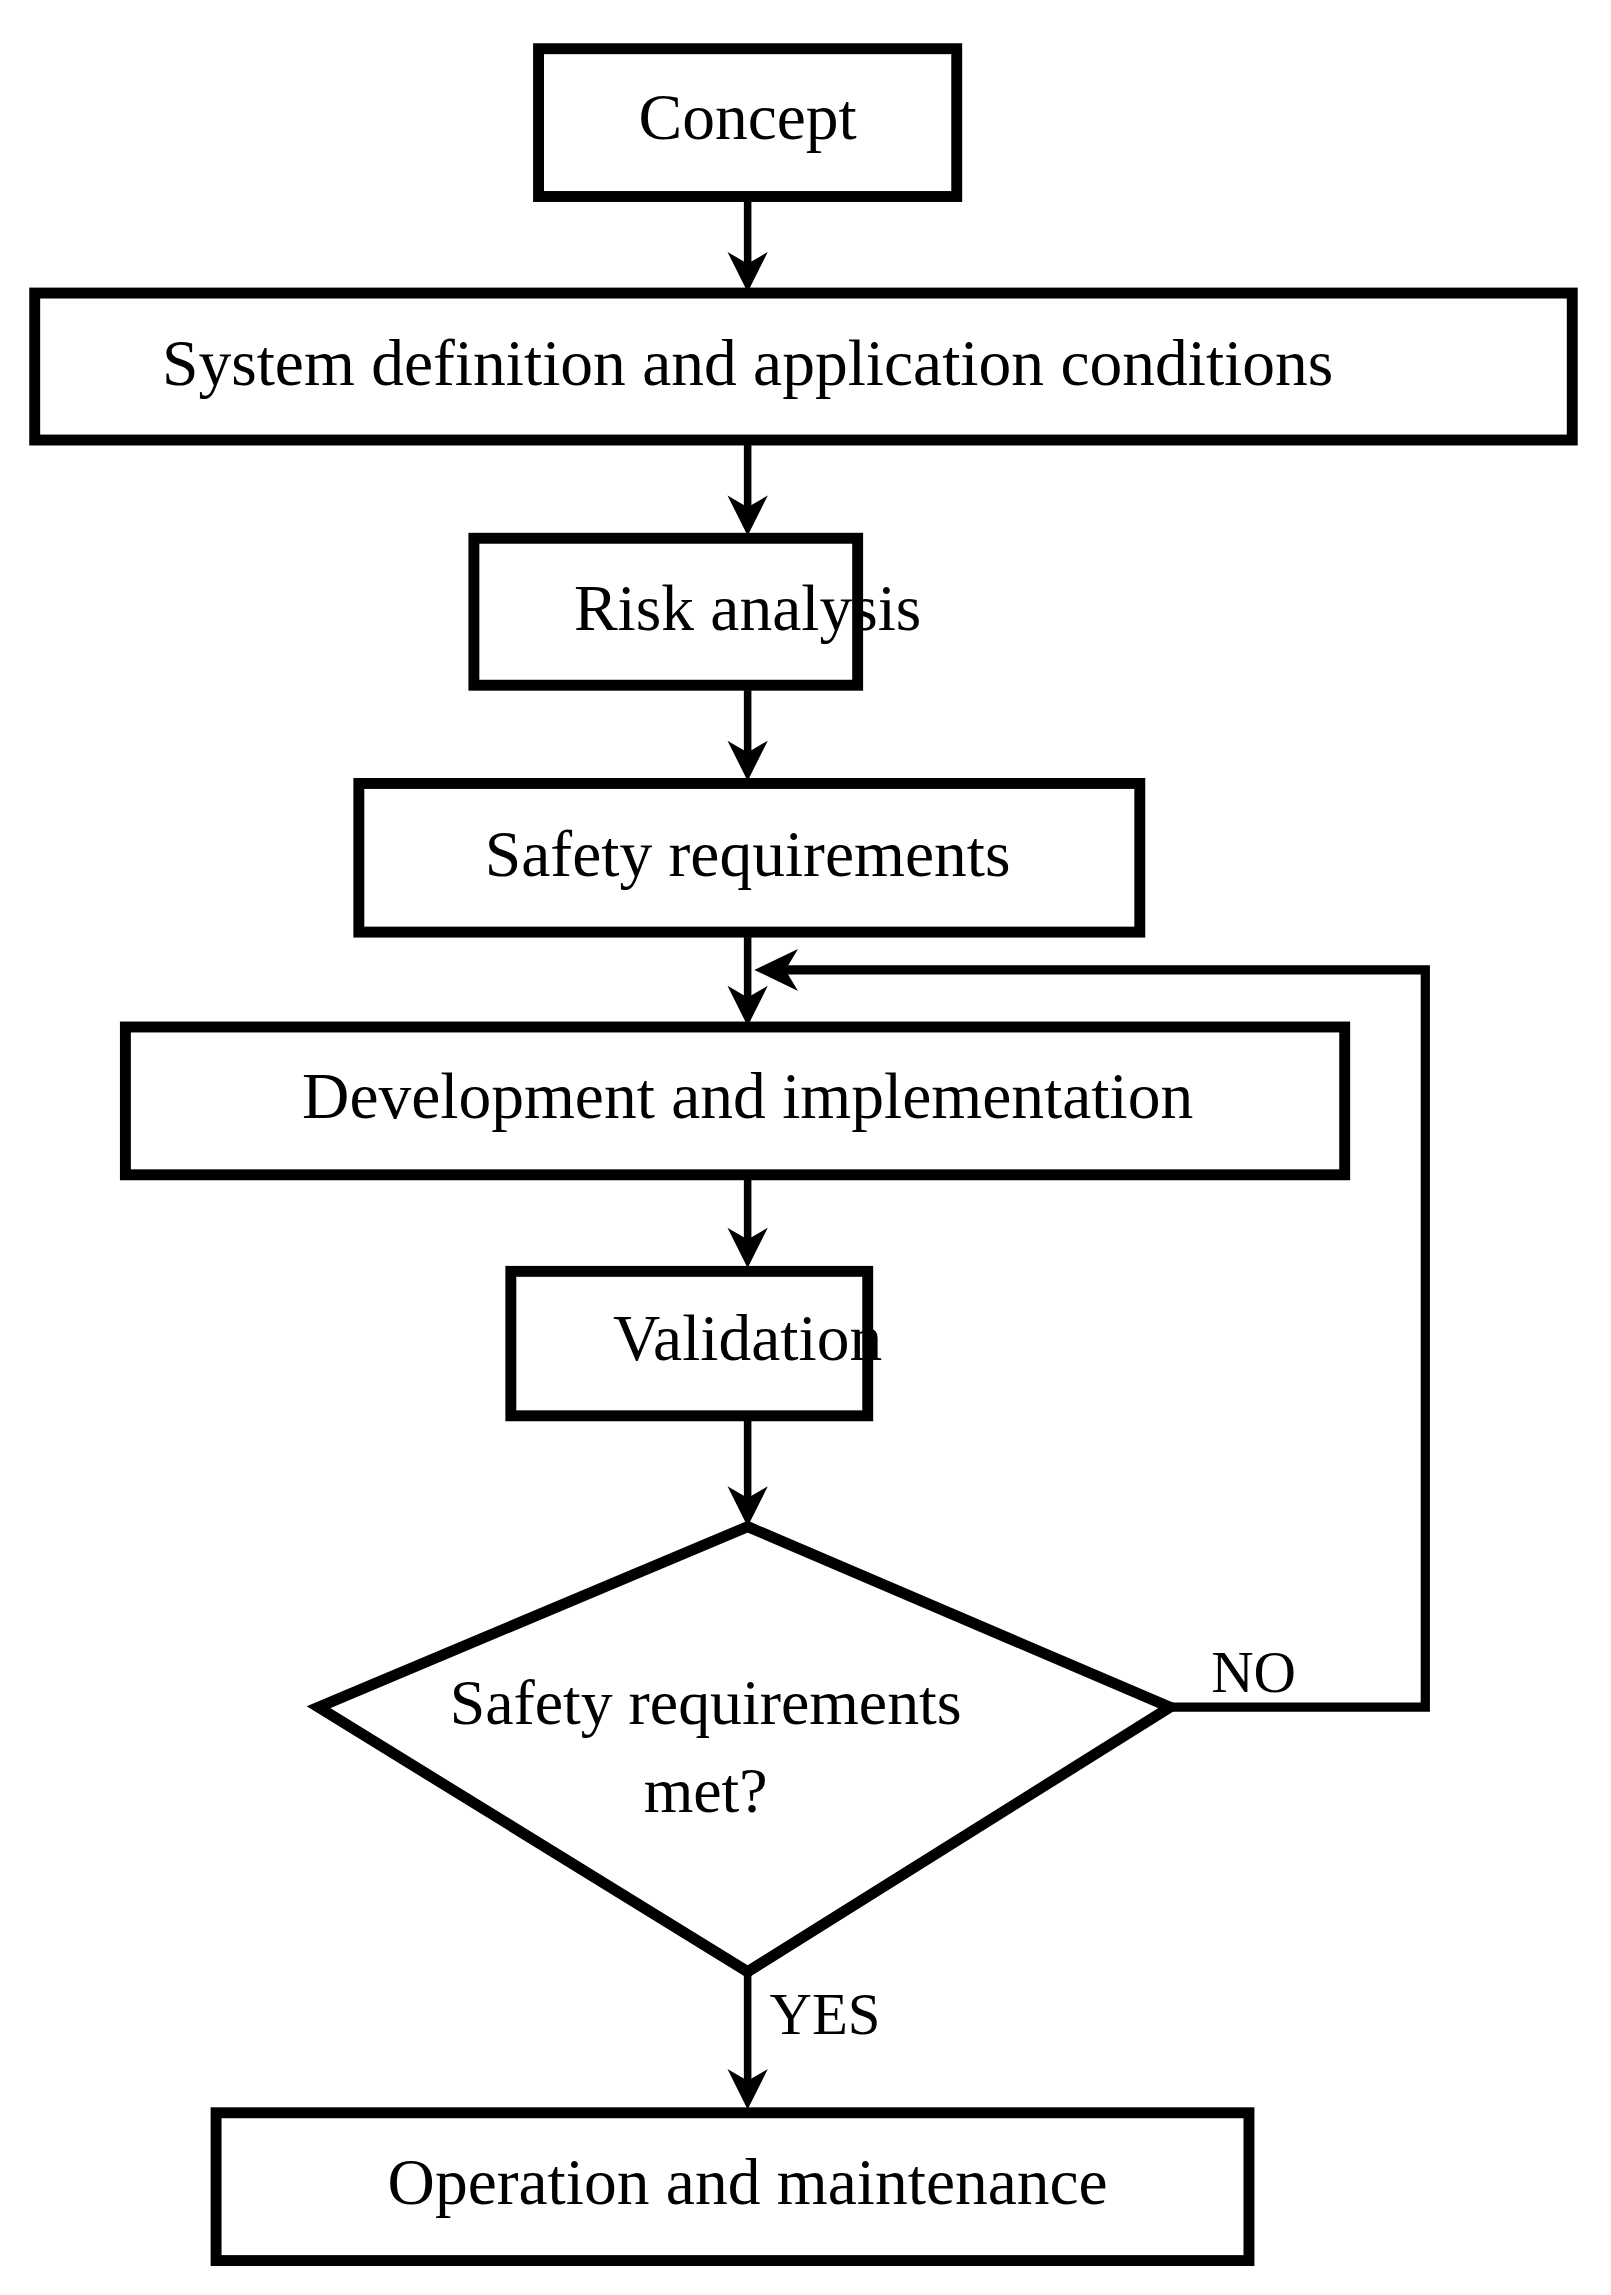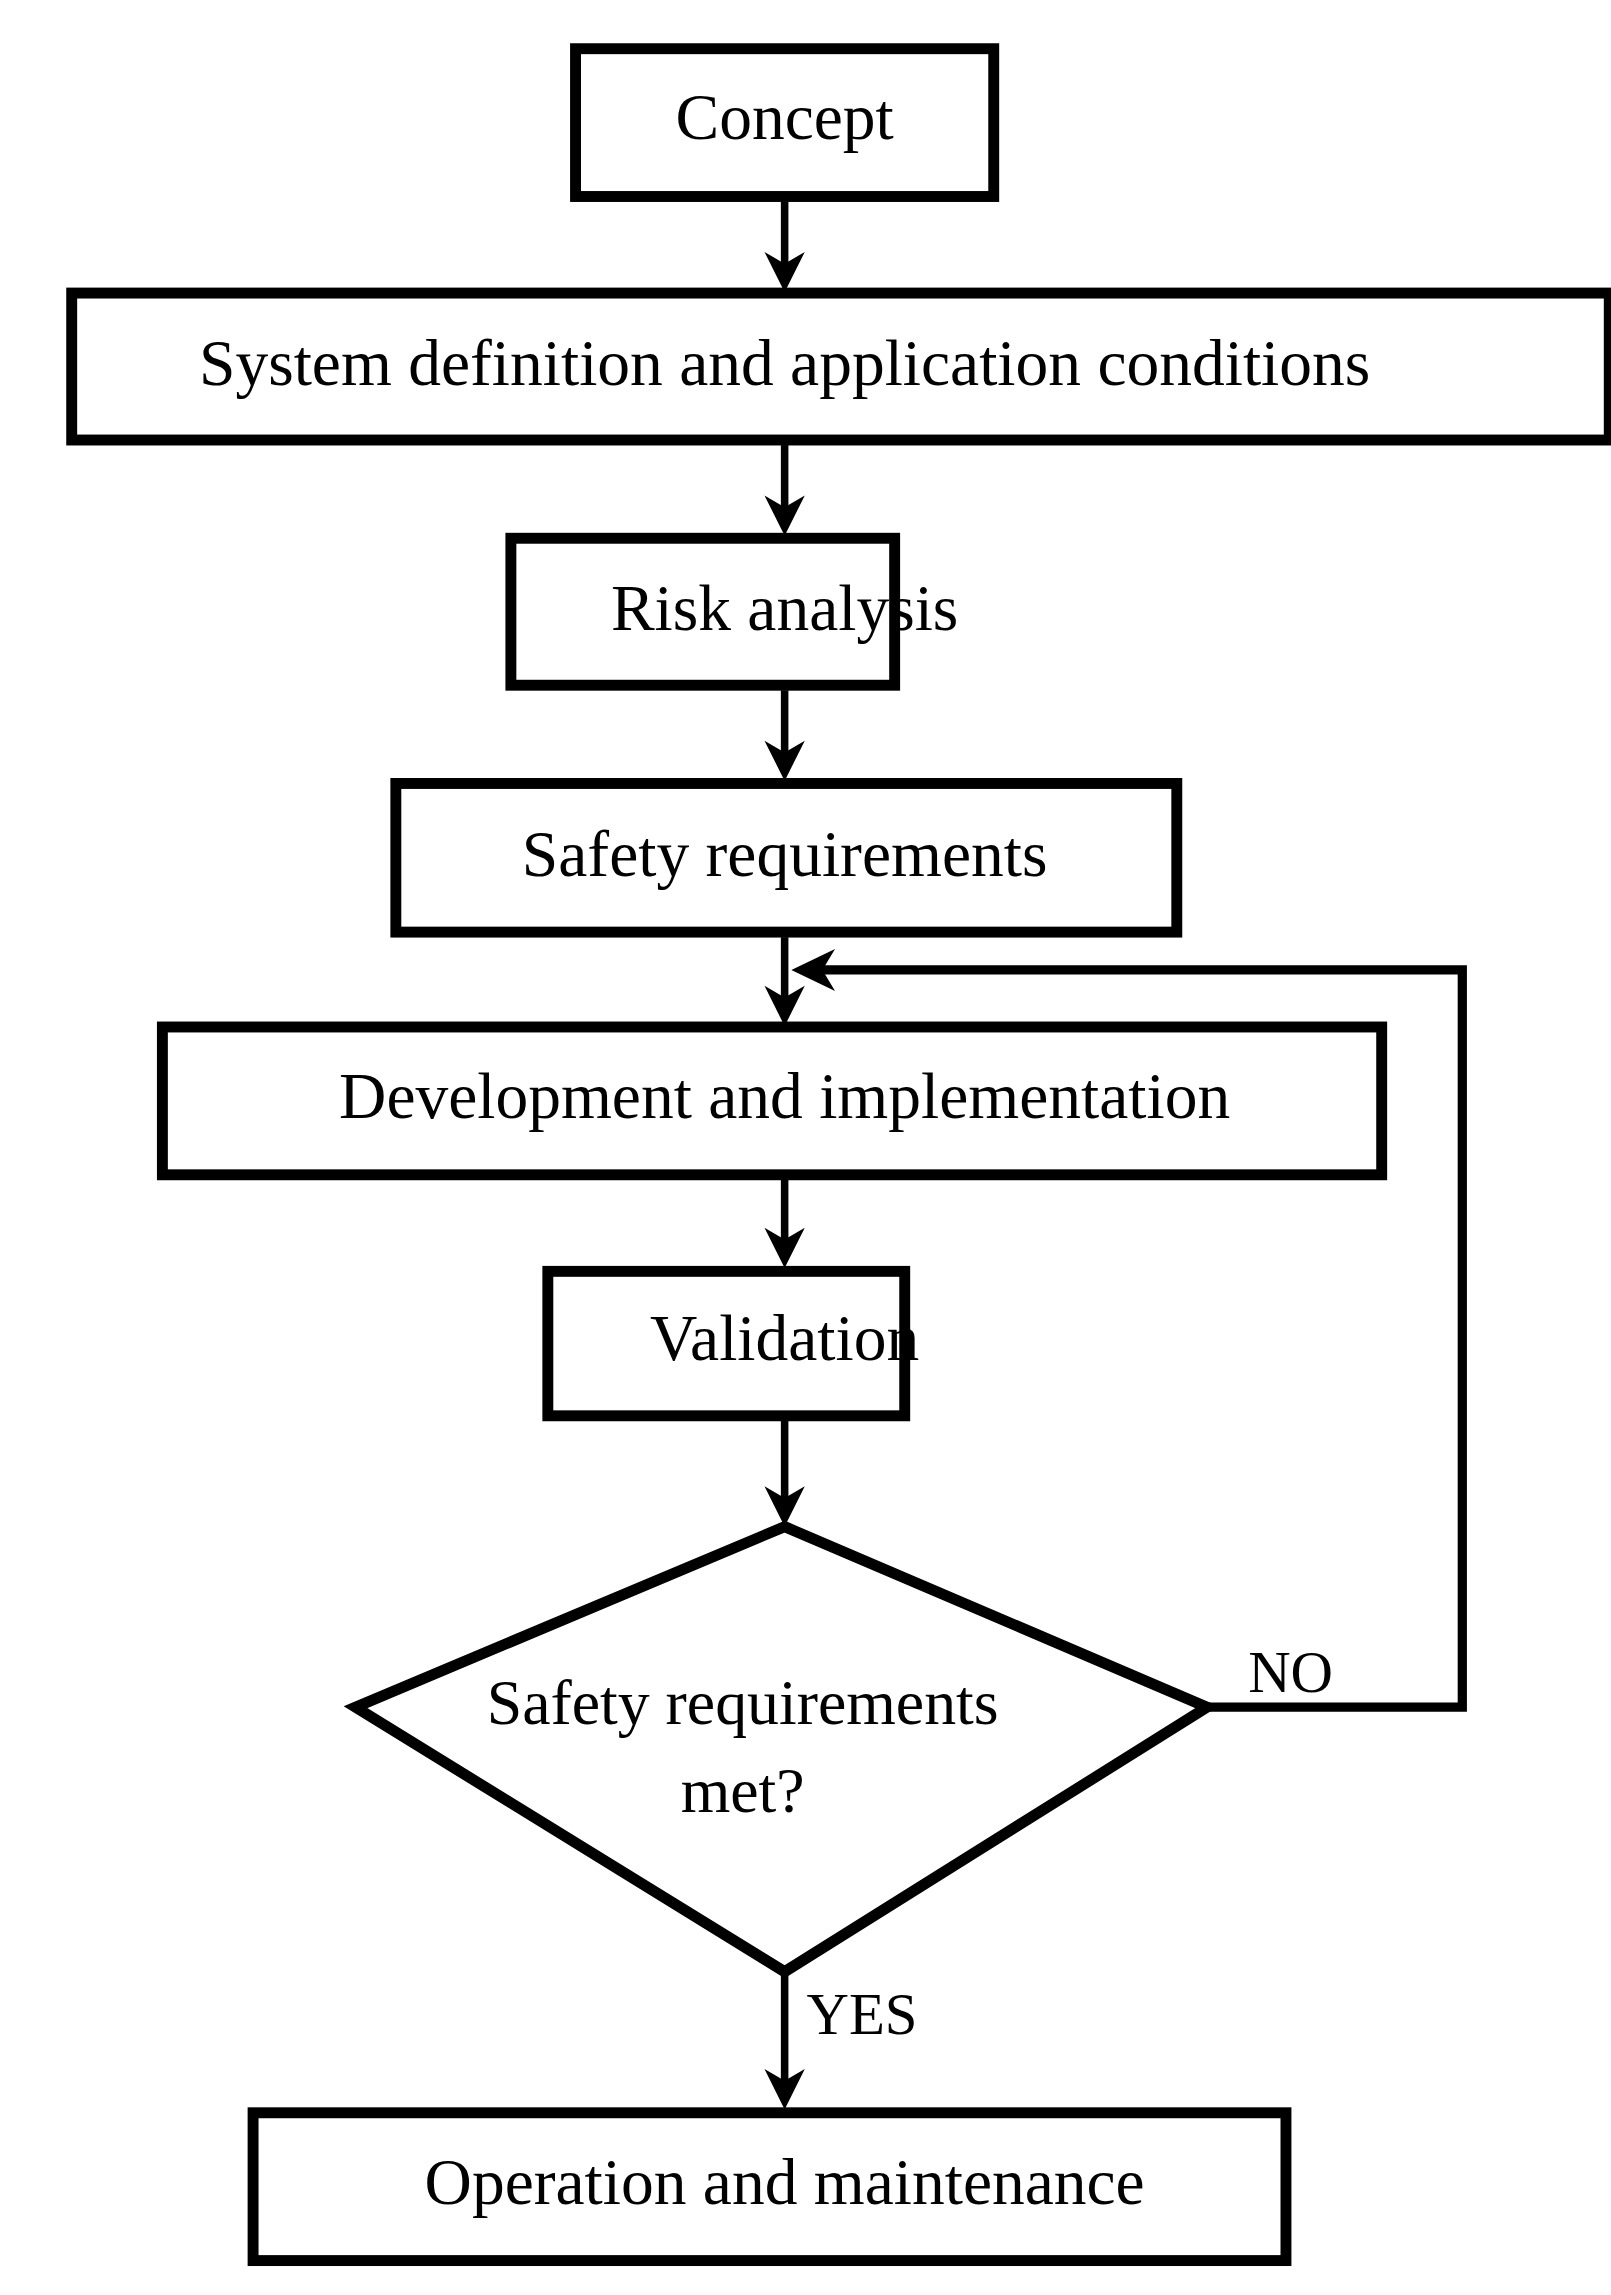--- a/index.html
+++ b/index.html
@@ -11,21 +11,20 @@
     width: 1612px;
     height: 2295px;
     font-family: "Liberation Serif", "DejaVu Serif", serif;
     overflow: hidden;
   }
   #flowchart-root {
     position: relative;
     width: 1572px;
     height: 2295px;
     background: #ffffff;
-    margin-left: 37px;
   }
   svg.chart-svg {
     display: block;
     width: 1612px;
     height: 2295px;
   }
   .node-box {
     fill: #ffffff;
     stroke: #000000;
     stroke-width: 13;

